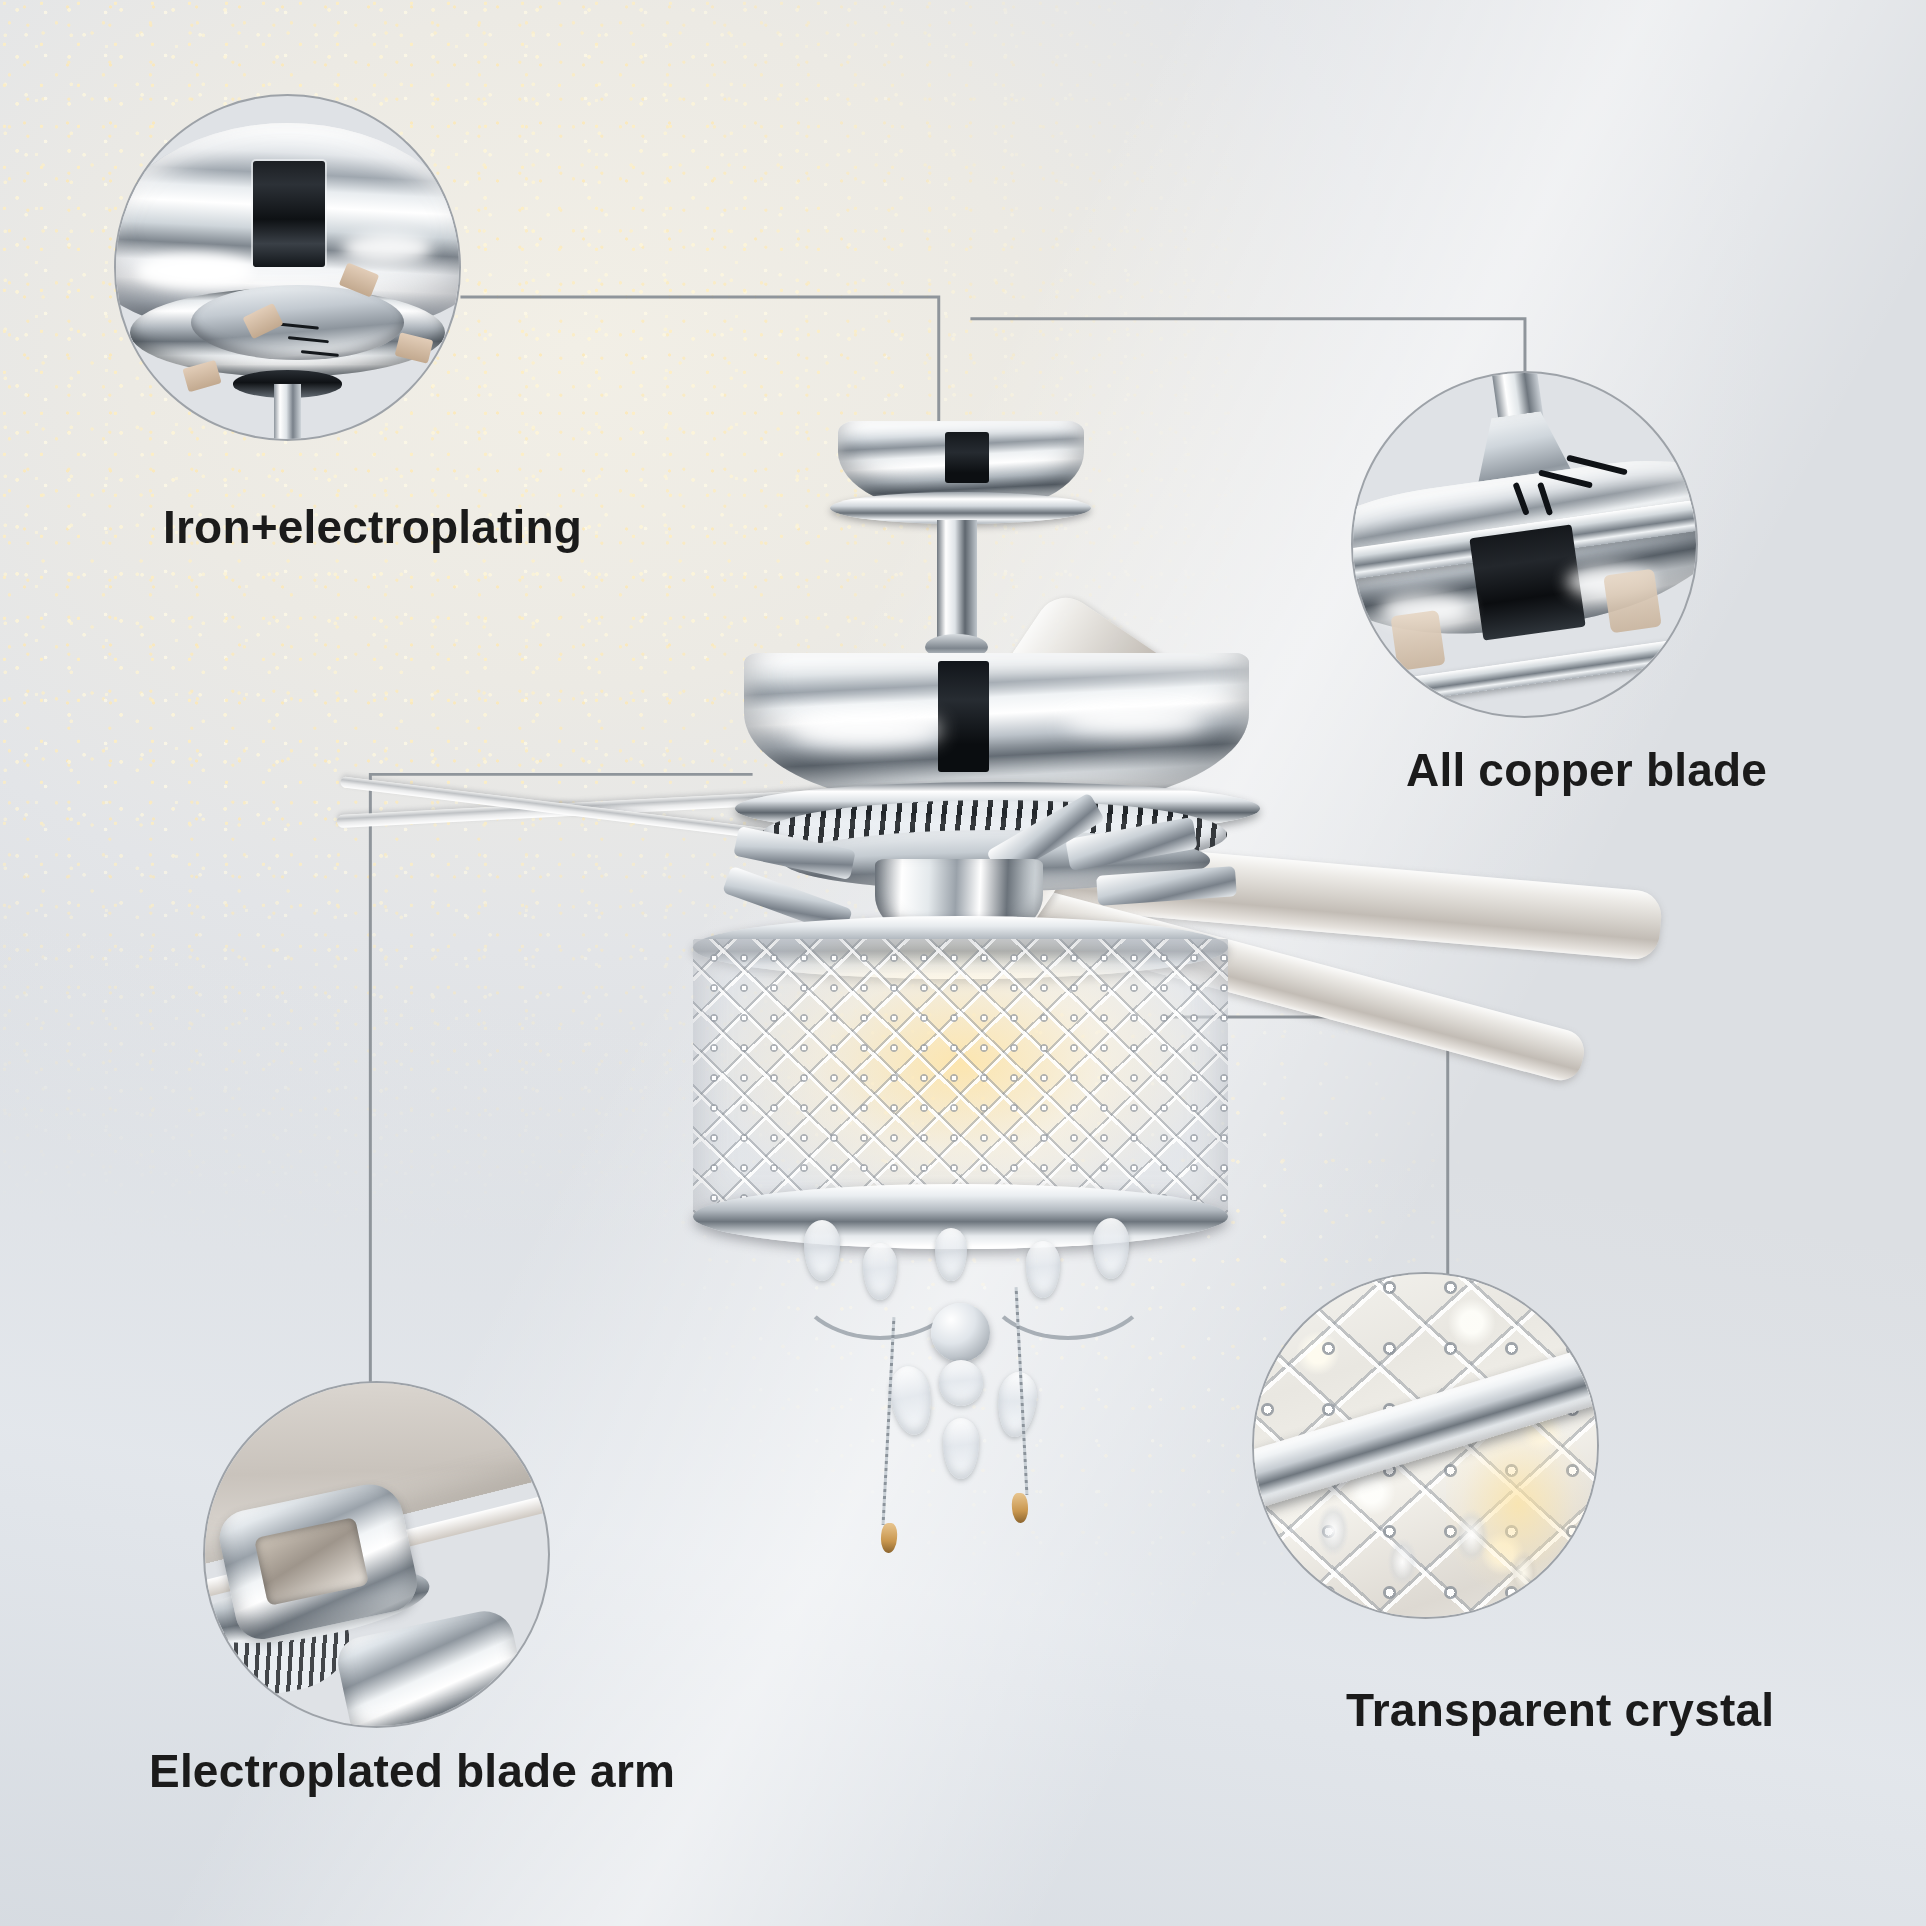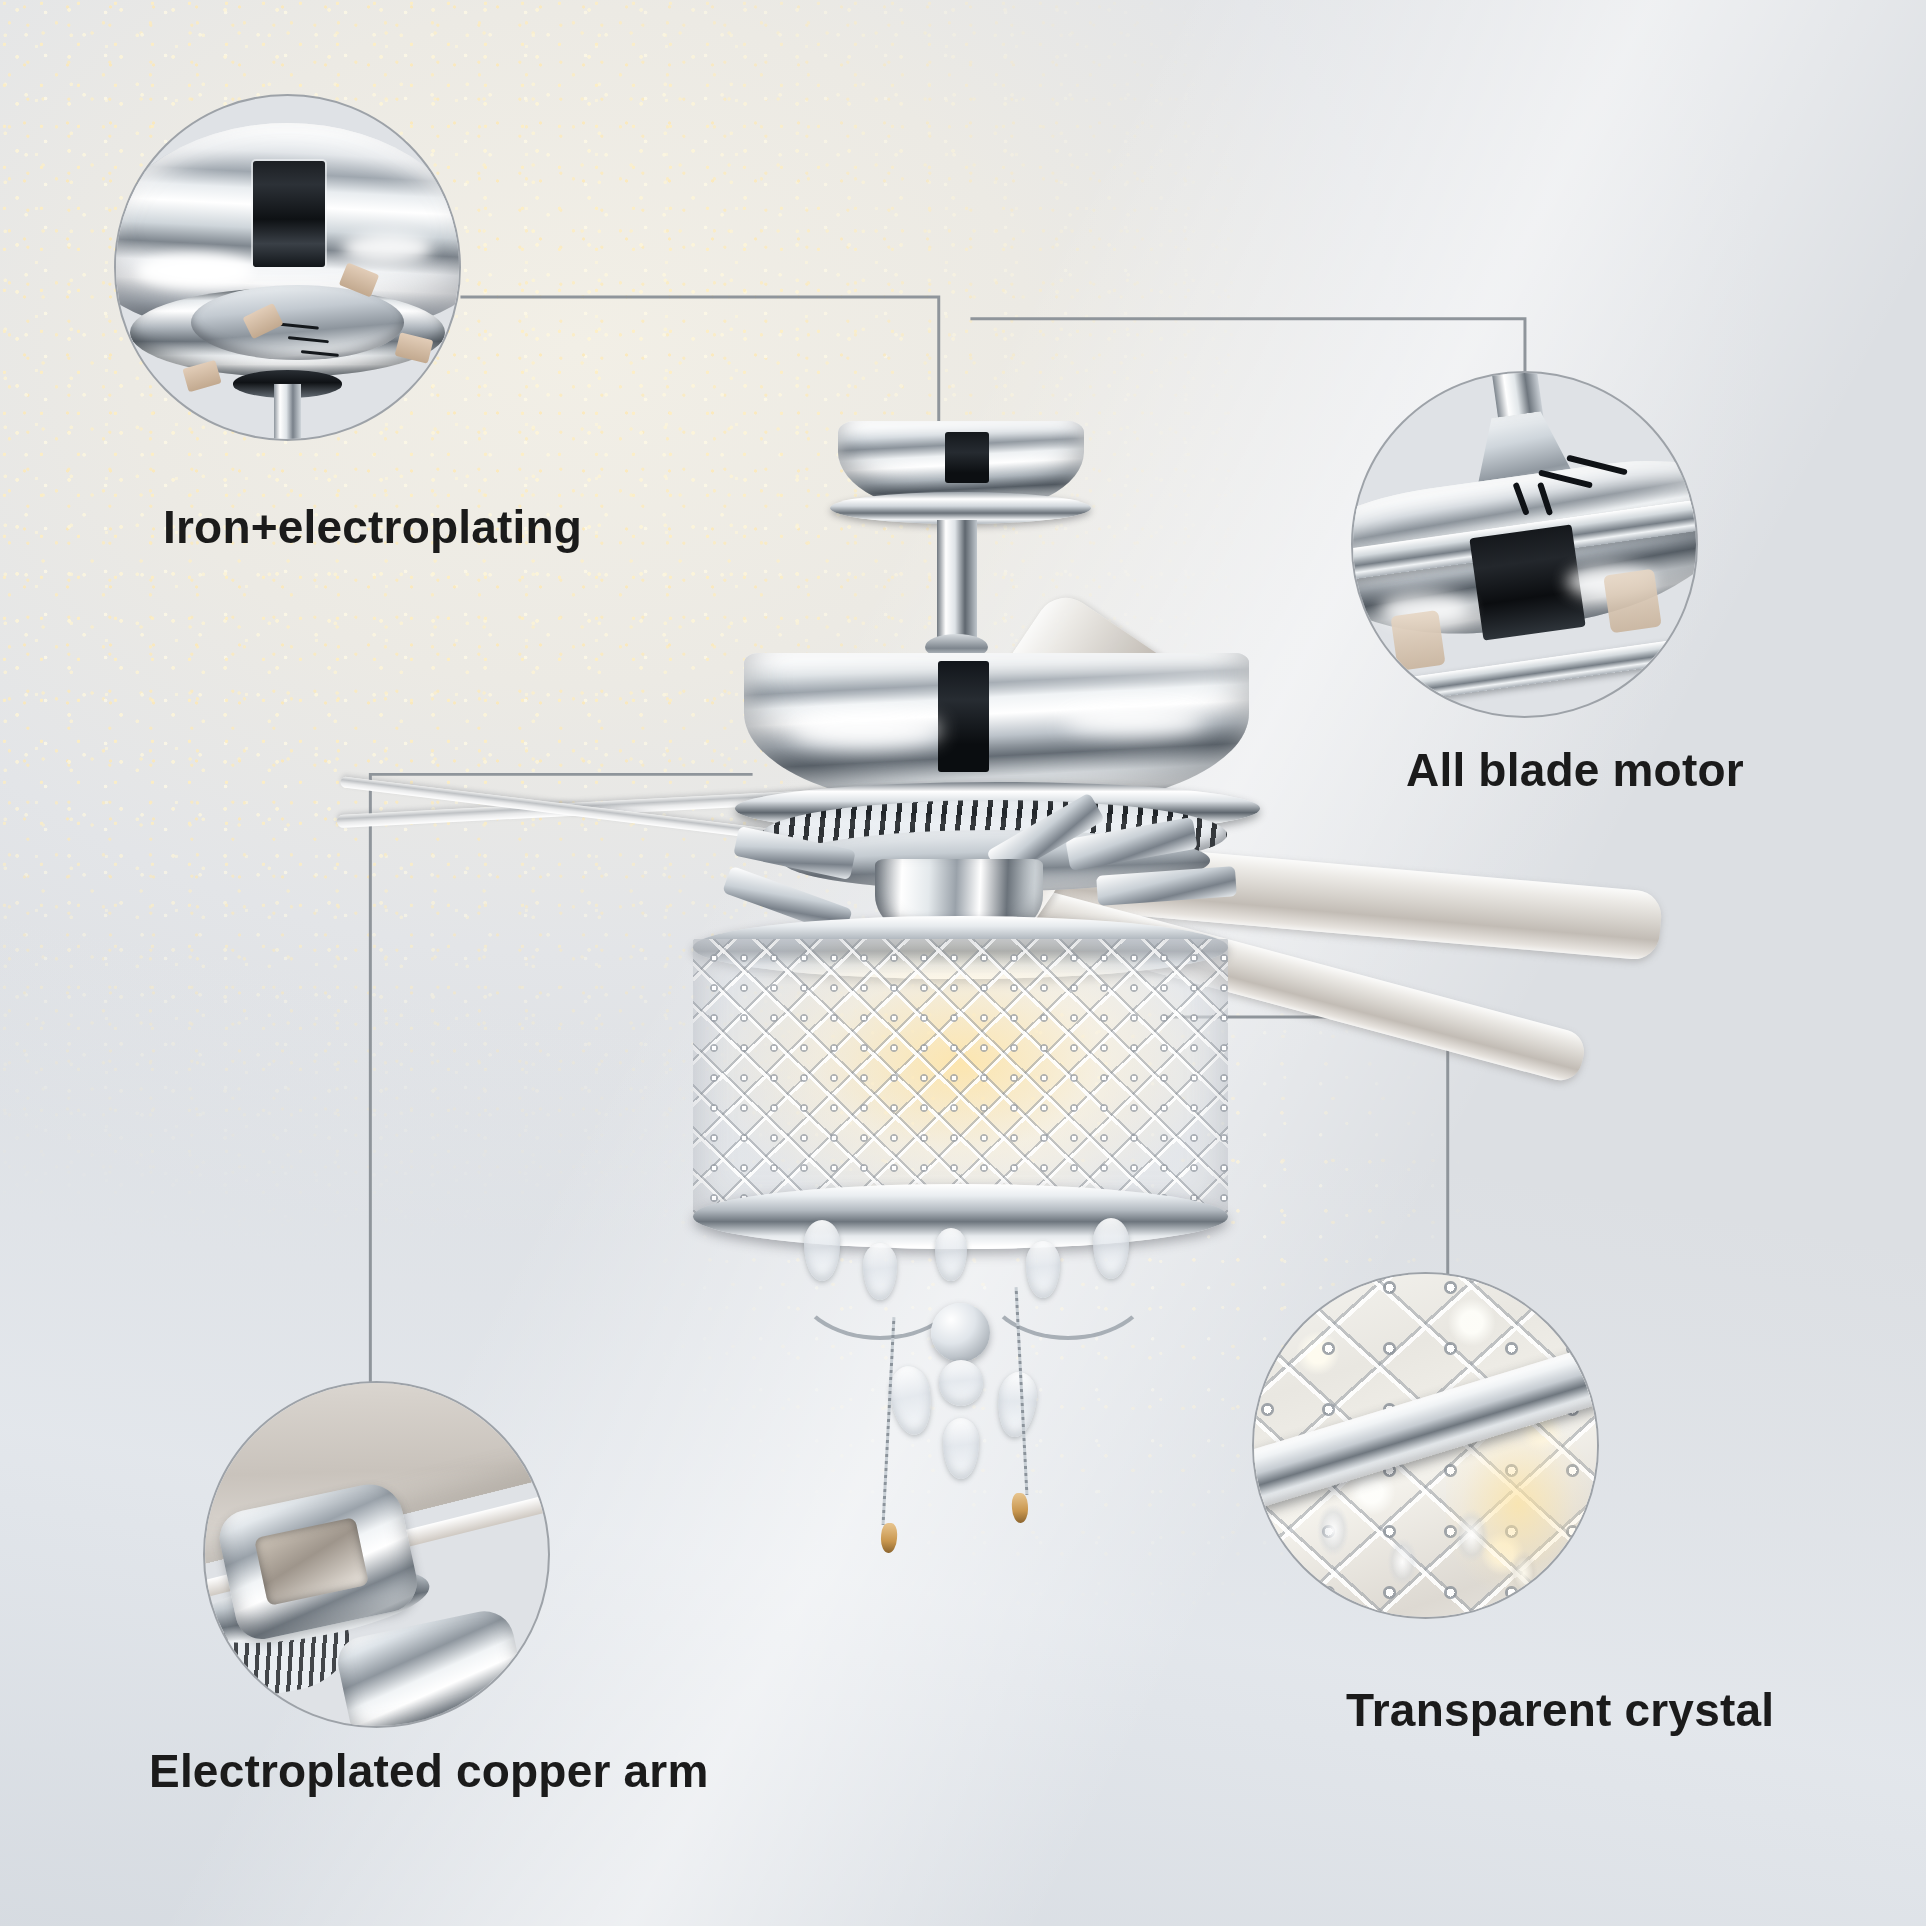--- a/index.html
+++ b/index.html
@@ -482,34 +482,34 @@
       <div class="vent" style="left:62%;top:26%;width:18%;transform:rotate(14deg);"></div>
       <div class="vent" style="left:44%;top:36%;width:10%;transform:rotate(70deg);"></div>
       <div class="vent" style="left:51%;top:36%;width:10%;transform:rotate(72deg);"></div>
       <div class="hl" style="left:8%;top:64%;width:26%;height:10%;opacity:.85;"></div>
       <div class="hl" style="left:62%;top:56%;width:26%;height:10%;opacity:.8;"></div>
       <div class="beige" style="left:12%;top:70%;width:14%;height:16%;transform:rotate(-8deg);opacity:.9;"></div>
       <div class="beige" style="left:74%;top:58%;width:15%;height:17%;transform:rotate(-8deg);opacity:.9;"></div>
       <div class="ledge" style="top:84%;height:7%;"></div>
     </div>
   </div>
-  <div class="label" style="left:1406px;top:743px;">All blade motor</div>
+  <div class="label" style="left:1406px;top:743px;">All copper blade</div>
 
   <div class="callout" id="c3" style="left:203px;top:1381px;width:347px;height:347px;">
     <div class="inner">
       <div class="blade"></div>
       <div class="bladeedge"></div>
       <div class="fins"></div>
       <div class="hubedge"></div>
       <div class="armbody"></div>
       <div class="armhole"></div>
       <div class="armbody2"></div>
     </div>
   </div>
-  <div class="label" style="left:149px;top:1744px;">Electroplated copper arm</div>
+  <div class="label" style="left:149px;top:1744px;">Electroplated blade arm</div>
 
   <div class="callout" id="c4" style="left:1252px;top:1272px;width:347px;height:347px;">
     <div class="inner">
       <div class="crystfield"></div>
       <div class="lattice"></div>
       <div class="nodes"></div>
       <div class="glow"></div>
       <div class="hoop"></div>
       <div class="drops"></div>
     </div>

